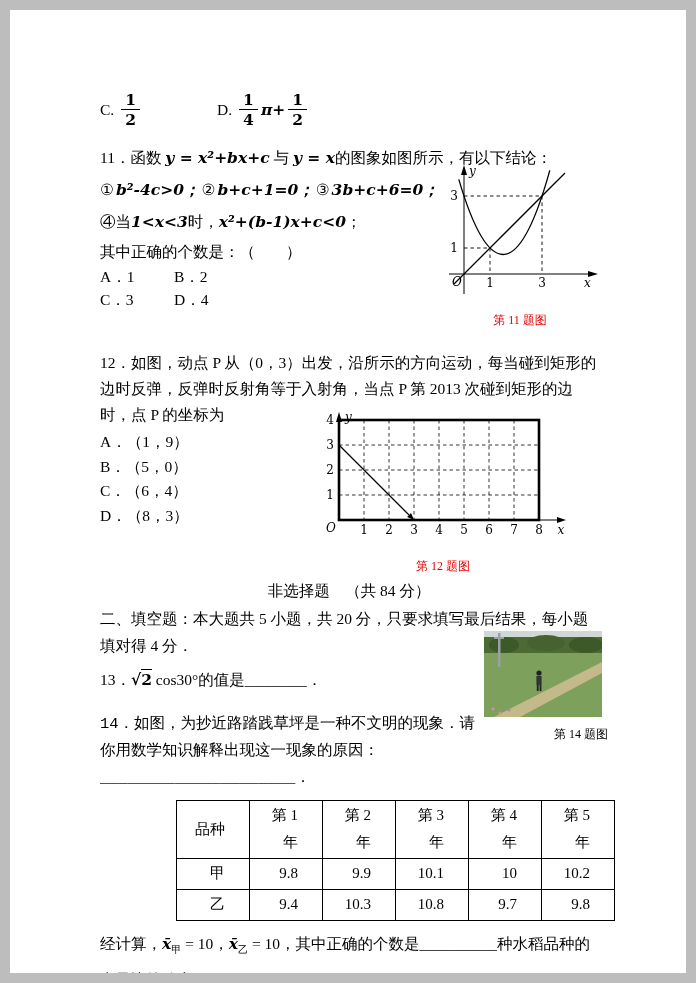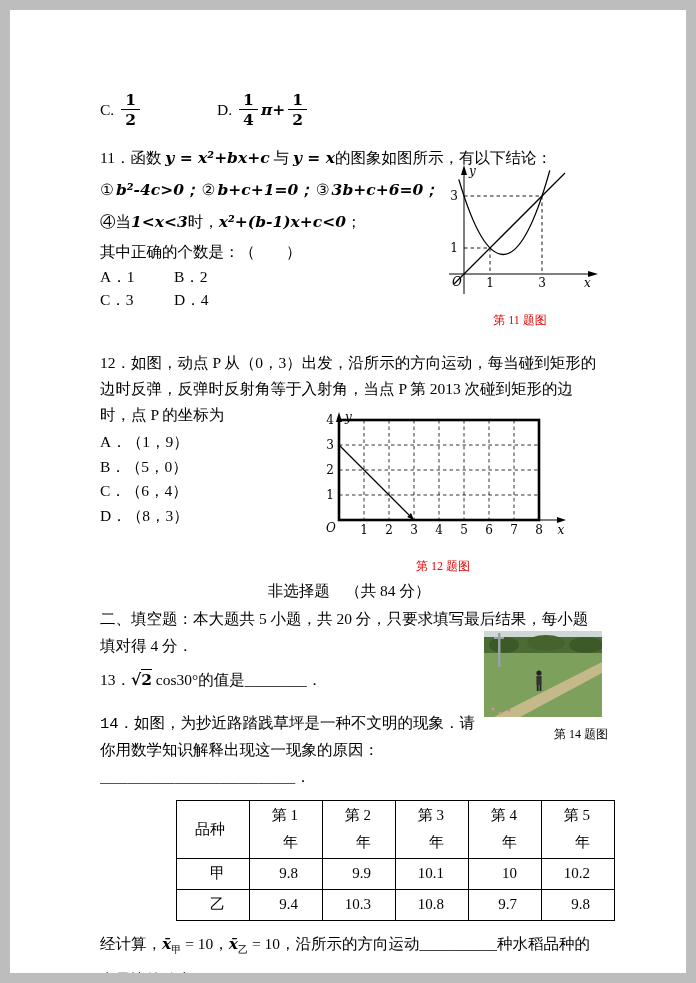--- a/index.html
+++ b/index.html
@@ -234,18 +234,18 @@
           <td>乙</td>
           <td>9.4</td>
           <td>10.3</td>
           <td>10.8</td>
           <td>9.7</td>
           <td>9.8</td>
         </tr>
       </tbody>
         </table>
       <p class="conclusion">
-        <span>经计算，</span><span class="math">x̄</span><sub>甲</sub><span> = 10，</span><span class="math">x̄</span><sub>乙</sub><span> = 10，</span><span>沿所示的方向运动</span><span>__________</span><span>种水稻品种的产量比较稳定．</span>
+        <span>经计算，</span><span class="math">x̄</span><sub>甲</sub><span> = 10，</span><span class="math">x̄</span><sub>乙</sub><span> = 10，</span><span>其中正确的个数是</span><span>__________</span><span>种水稻品种的产量比较稳定．</span>
       </p>
     </div>
 
   </div>
 </div>
 
 </body></html>

